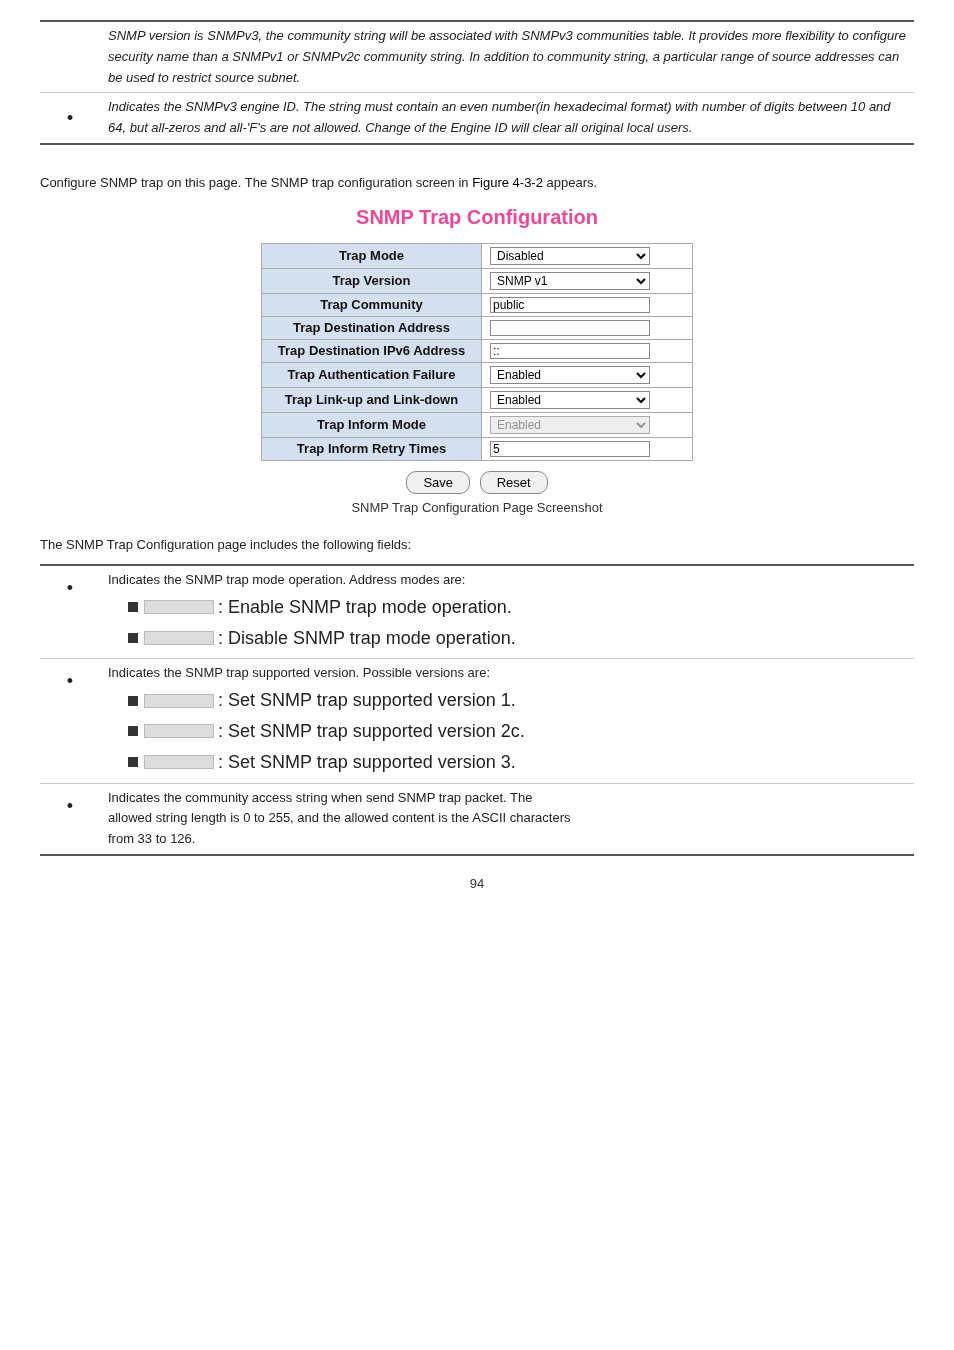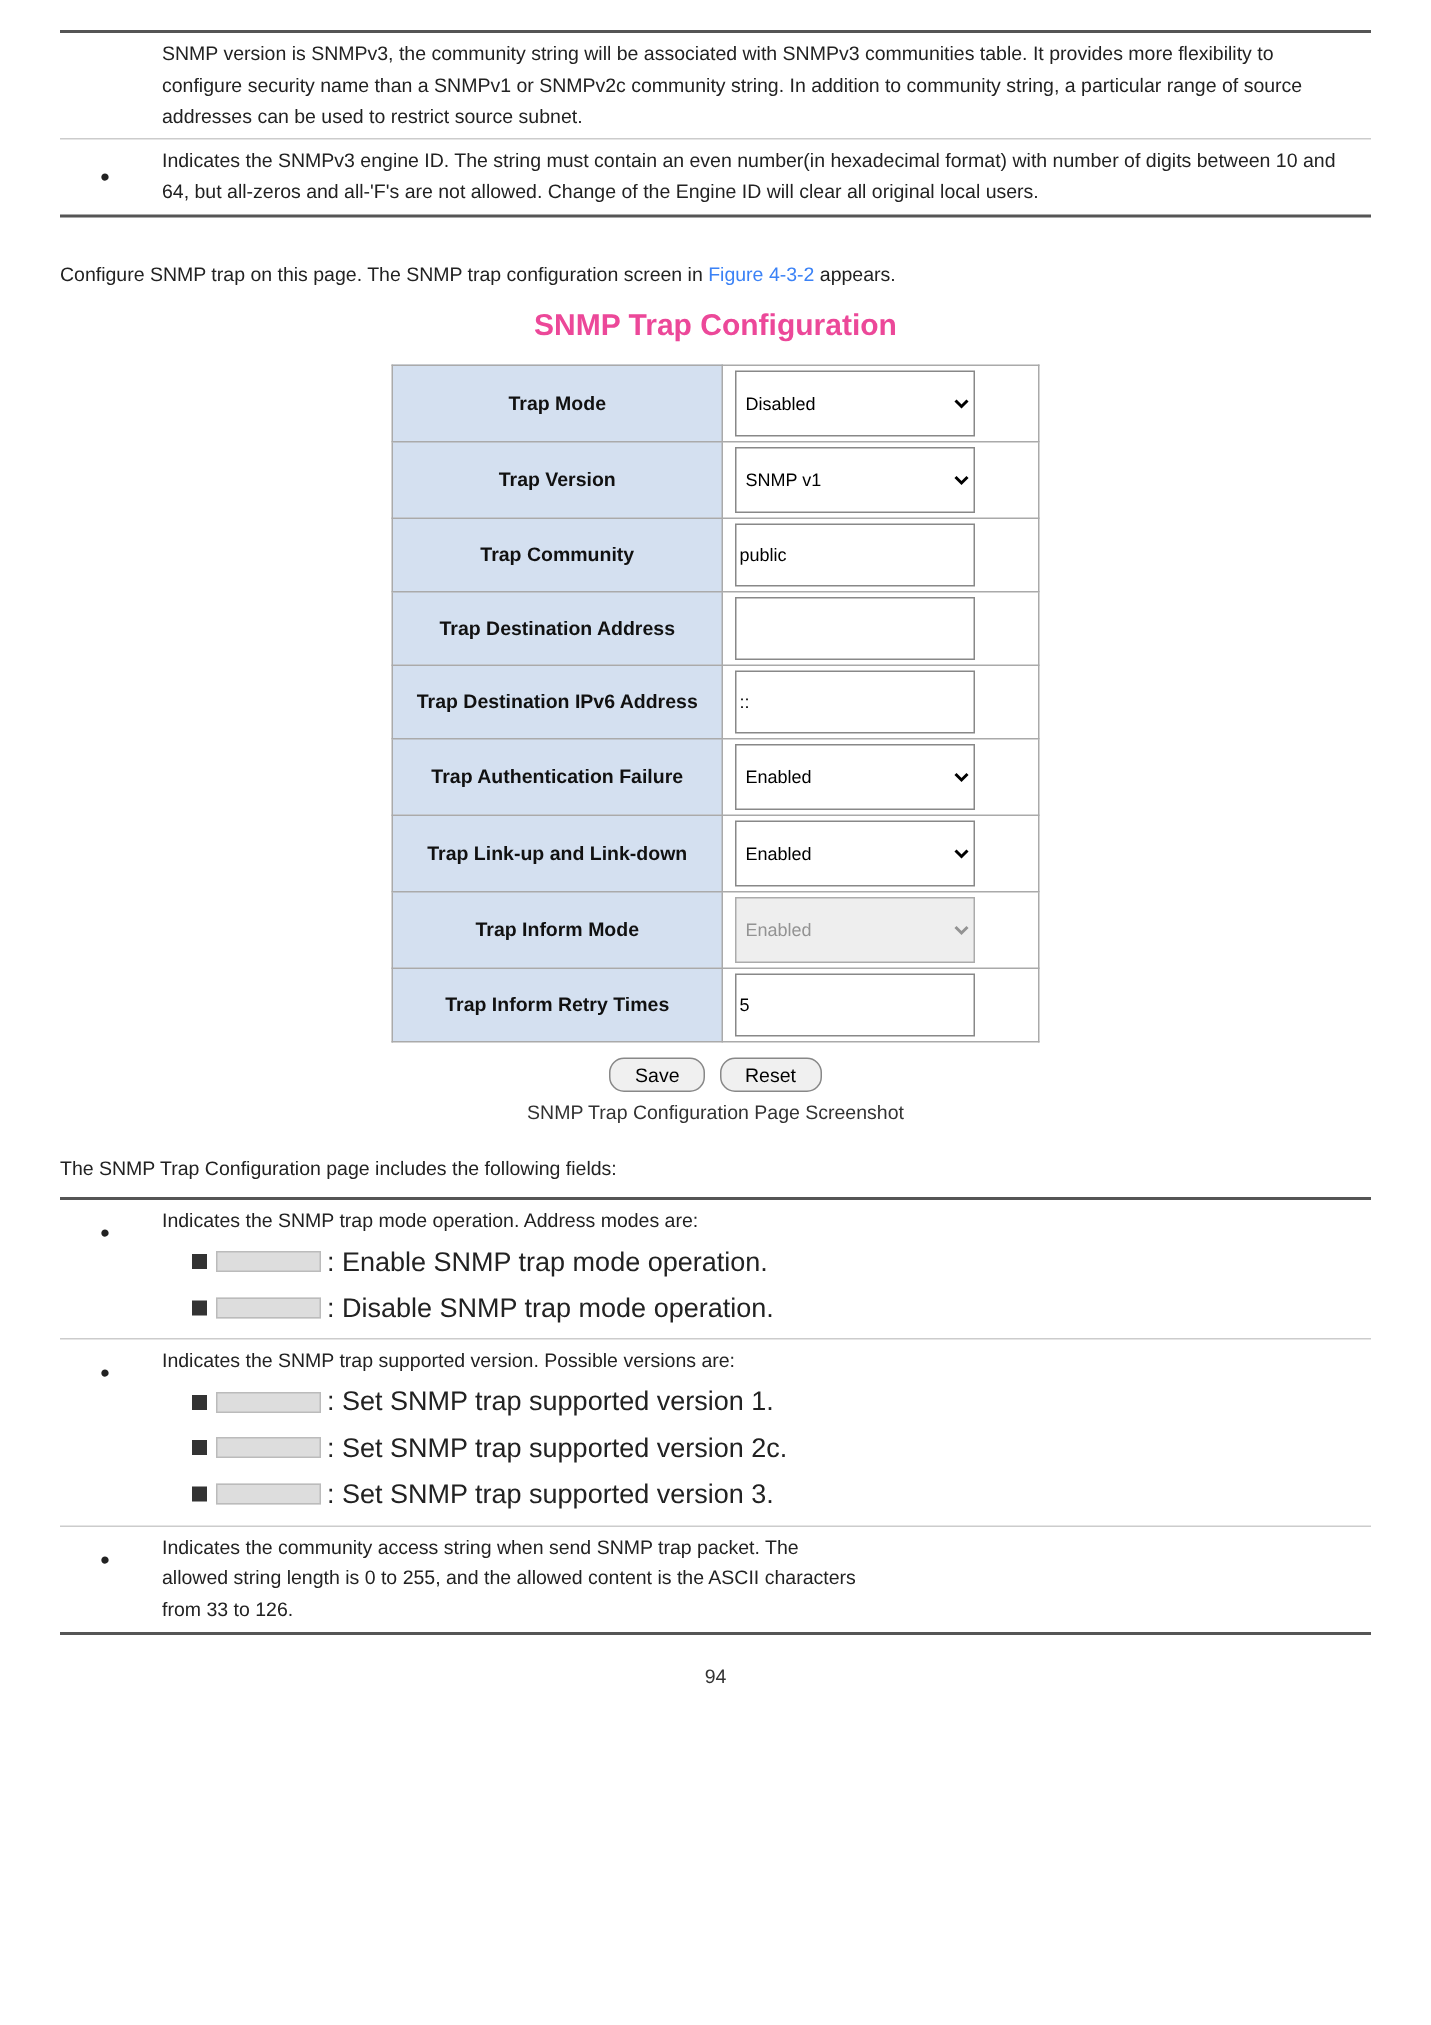--- a/index.html
+++ b/index.html
@@ -13,41 +13,42 @@
       margin: 0 auto;
     }
 
     
     .info-table {
       width: 100%;
       border-collapse: collapse;
       margin-bottom: 30px;
       border-top: 2px solid #555;
       border-bottom: 2px solid #555;
+      font-style: italic;
     }
     .info-table td {
       padding: 4px 8px;
       vertical-align: top;
       font-size: 13px;
       line-height: 1.6;
     }
     .info-table td:first-child {
       width: 60px;
       text-align: center;
       vertical-align: middle;
     }
     .bullet { font-size: 18px; }
     .row-border-top td { border-top: 1px solid #ccc; }
 
     
     .intro-text {
       margin: 20px 0 16px 0;
       font-size: 13px;
     }
-    .link-blue { color: #3b82f6; text-decoration: none; }
+    .link-blue { color: #000000; text-decoration: none; }
 
     
     .section-title {
       text-align: center;
       color: #ec4899;
       font-size: 20px;
       font-weight: bold;
       margin-bottom: 14px;
       font-family: Arial, sans-serif;
     }
@@ -71,21 +72,21 @@
       text-align: center;
       color: #111;
     }
     .config-table tr td:second-child {
       width: 290px;
     }
     .config-table select, .config-table input[type="text"] {
       width: 160px;
       font-size: 12px;
       border: 1px solid #888;
-      padding: 13px 2px;
+      padding: 0 2px;
       background: #fff;
     }
     .config-table select:disabled, .config-table input[type="text"]:disabled {
       background: #e8e8e8;
       color: #666;
     }
     .value-cell {
       background: #fff;
     }
 

